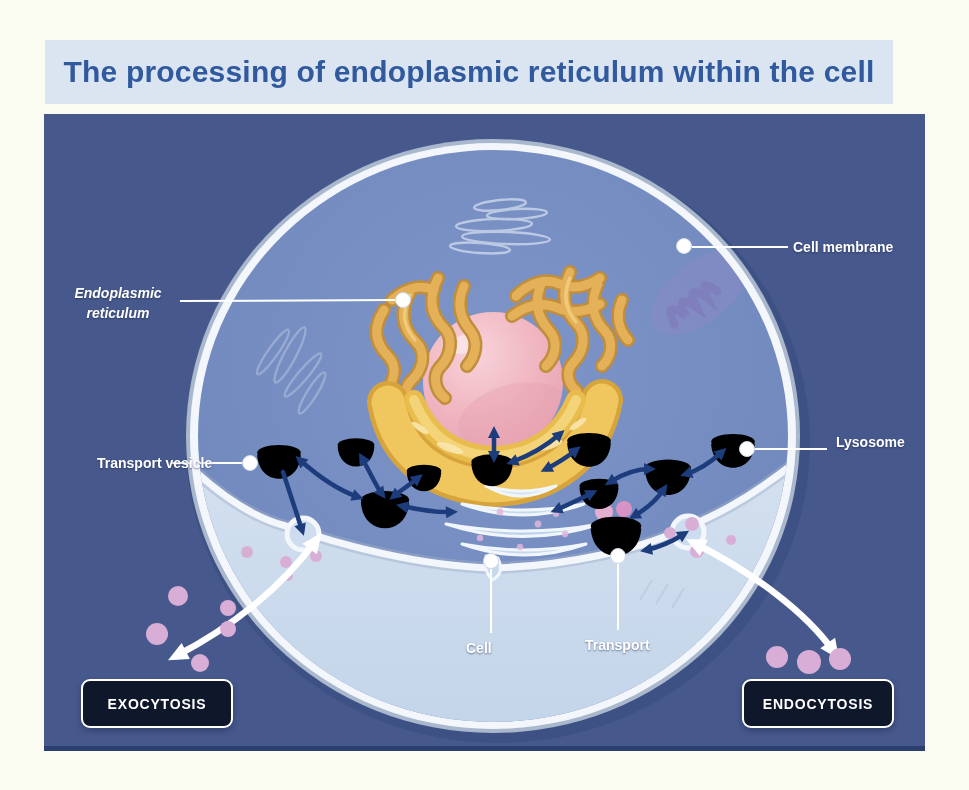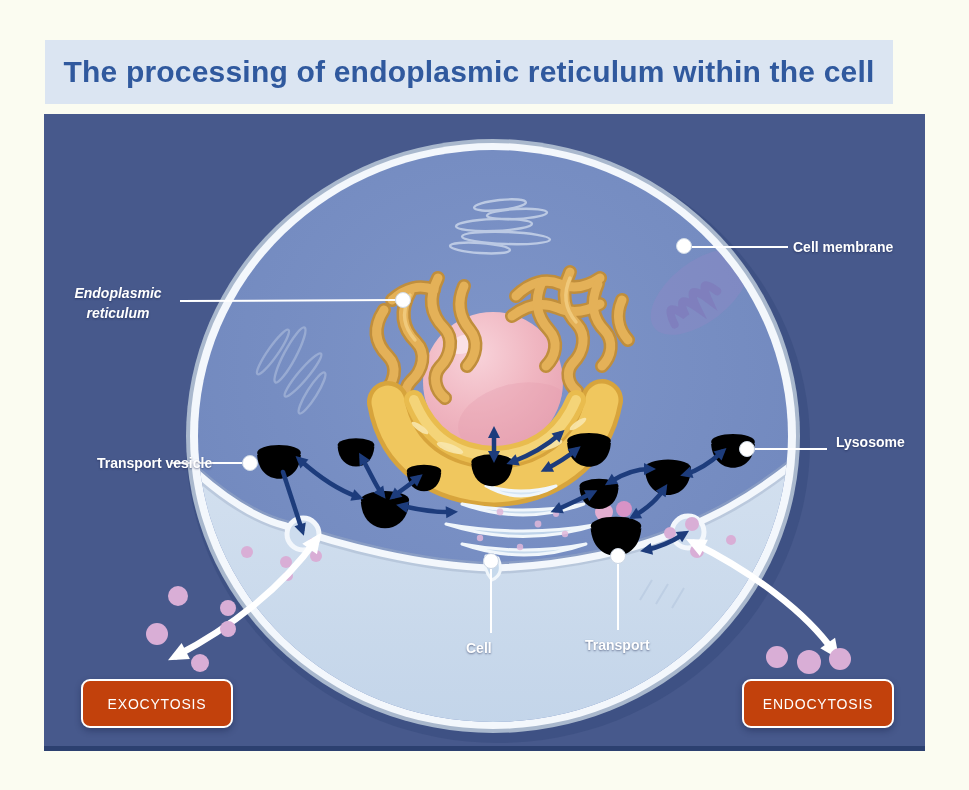--- a/index.html
+++ b/index.html
@@ -22,23 +22,23 @@
     overflow:hidden;
   }
   .panel svg{position:absolute;left:0;top:0;}
   .diag-label{
     position:absolute;color:#ffffff;font-size:14px;font-weight:bold;
     text-shadow:0 1px 2px rgba(25,35,75,.55);white-space:nowrap;z-index:5;
   }
   .diag-label.wrap{white-space:normal;text-align:center;line-height:1.45;font-style:italic;}
   .flow-btn{
     position:absolute;width:148px;height:45px;z-index:6;
-    background:#c2410c;border:2px solid #ffffff;border-radius:9px;
+    background:#0f172a;border:2px solid #ffffff;border-radius:9px;
     color:#ffffff;font-family:"Liberation Sans",sans-serif;
-    font-size:14px;font-weight:normal;letter-spacing:.8px;
+    font-size:14px;font-weight:bold;letter-spacing:.8px;
     box-shadow:0 3px 6px rgba(15,25,60,.35);
     display:flex;align-items:center;justify-content:center;cursor:pointer;
   }
   .nav-arrow{fill:none;stroke:#1d3c7c;stroke-width:4.5;stroke-linecap:round;}
   .white-arrow{fill:none;stroke:#ffffff;stroke-width:6.5;stroke-linecap:round;}
   .leader{stroke:#ffffff;stroke-width:2;}
   .anchor-dot{fill:#ffffff;stroke:#cfd9e6;stroke-width:1;}
   .er-under{fill:none;stroke:#c08e3c;stroke-width:14;stroke-linecap:round;stroke-linejoin:round;}
   .er-mid{fill:none;stroke:#e4b158;stroke-width:9;stroke-linecap:round;stroke-linejoin:round;}
   .er-hi{fill:none;stroke:#f2cf85;stroke-width:3.5;stroke-linecap:round;opacity:.8;}

